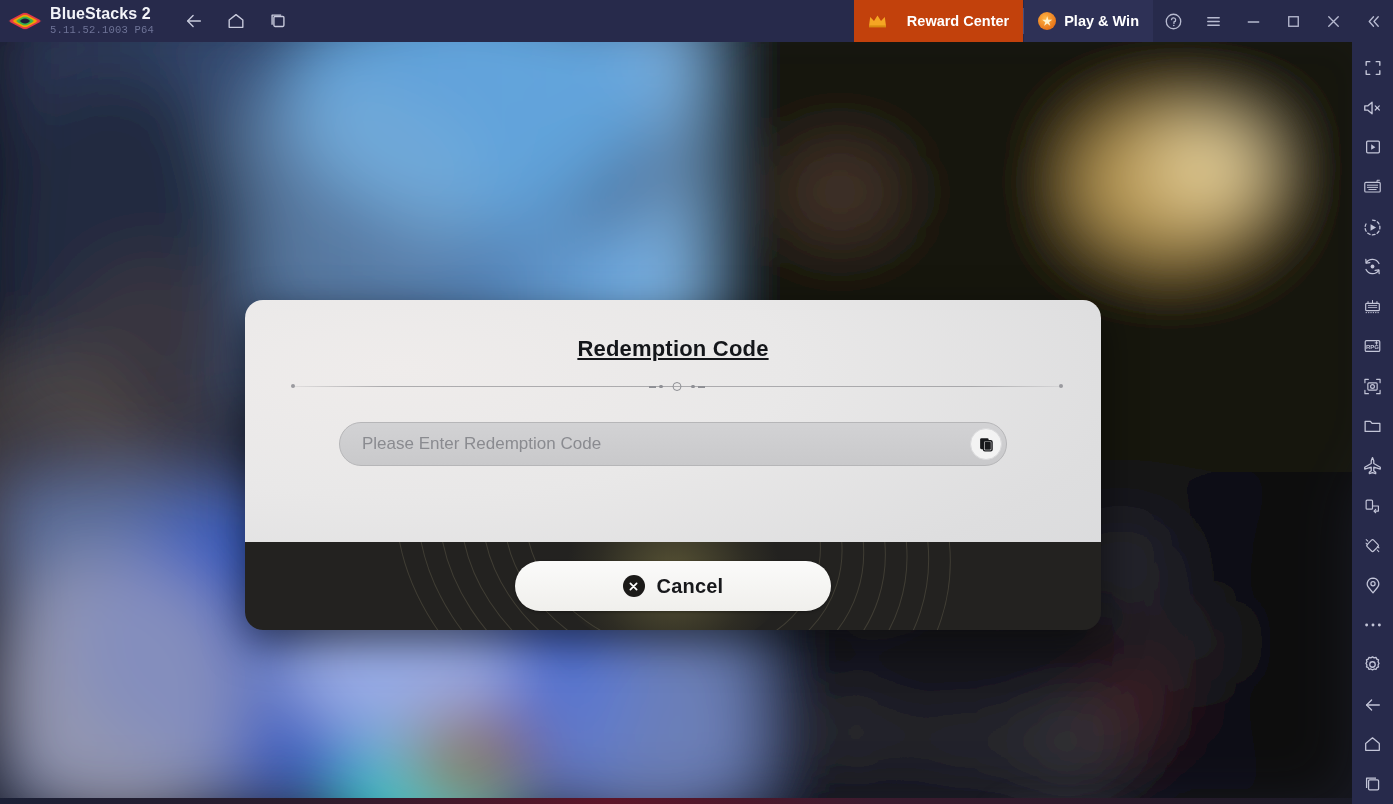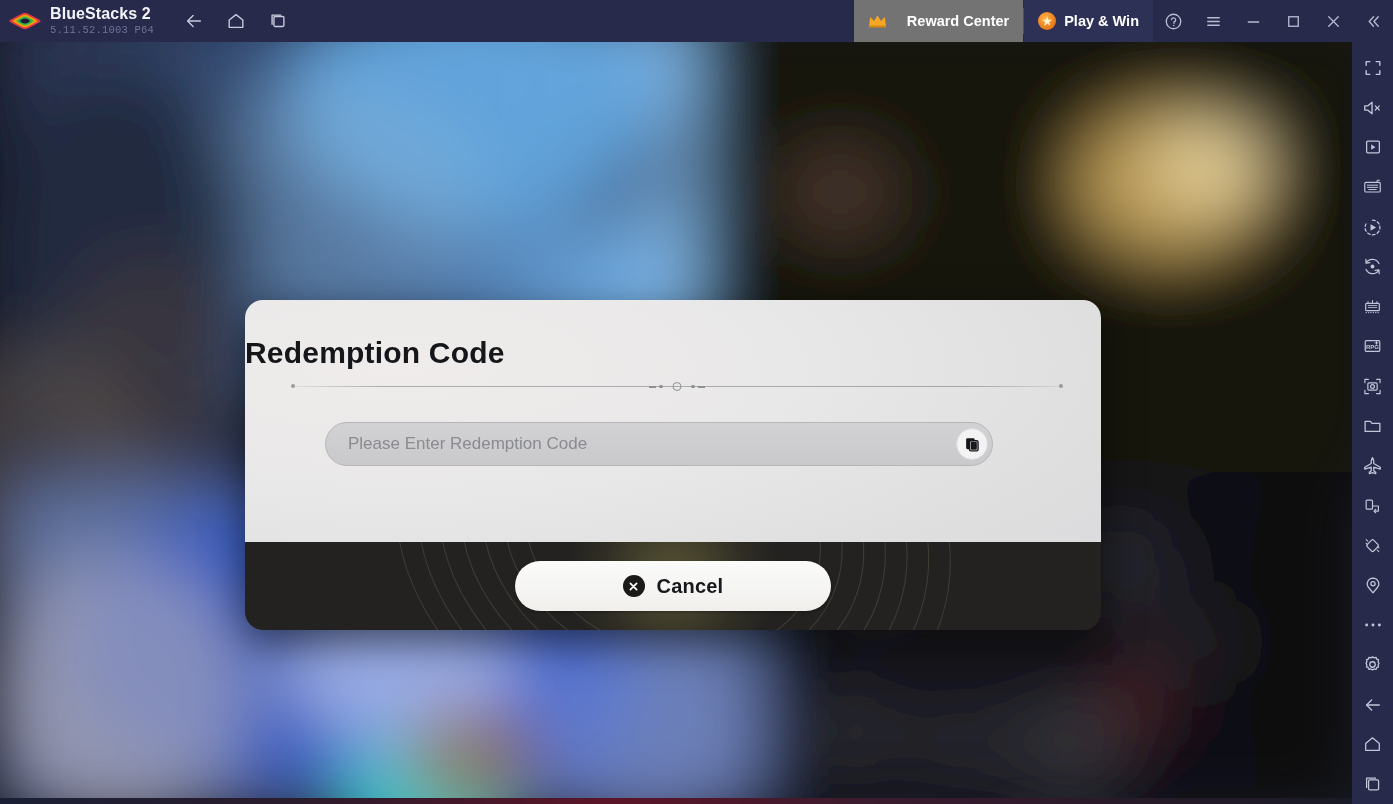--- a/index.html
+++ b/index.html
@@ -45,21 +45,21 @@
   }
   .nav-btn svg { display:block; }
 
   .topbar-spacer { flex: 1 1 auto; }
 
   .tb-pill {
     height: 42px; display:flex; align-items:center; gap:8px;
     padding: 0 14px; color:#ffffff; font-size: 14.5px; font-weight: 600;
     position: relative;
   }
-  .tb-pill.reward { background:#737373;gap:20px; }
+  .tb-pill.reward { background:#c2410c;gap:20px; }
   .tb-pill.play   { background:#2e3156; }
   .tb-divider { width:1px; height:26px; background:#4a4e78; }
 
   .crown-ico { width: 19px; height: 14px; position: relative; display:block; }
   .star-ico {
     width: 18px; height:18px; border-radius: 50%;
     background: radial-gradient(circle at 40% 35%, #ffb545, #e8761a 70%);
     display:flex; align-items:center; justify-content:center;
     font-size: 11px; color: #fff2cc; line-height:1;
   }
@@ -111,25 +111,27 @@
     z-index: 21;
     display:flex; flex-direction:column;
   }
   .modal-body {
     position:relative;
     height: 242px;
     background:
       radial-gradient(120% 140% at 18% 28%, #efeceb 0%, #e9e8e8 38%, #dededf 72%, #d8d9db 100%);
   }
   .modal-title {
-    font-size: 30px;
+    text-align:center;
+    font-size: 22px;
     font-weight: 700;
     color:#14161a;
     letter-spacing: .2px;
     padding-top: 36px;
+    text-decoration: underline;
   }
   .divider {
     position:absolute; left: 46px; top: 80px; width: 772px; height: 14px;
   }
   .divider .dline {
     position:absolute; top: 6px; left:0; width:100%; height:1px;
     background: linear-gradient(to right, rgba(120,120,125,.1), rgba(120,120,125,.55) 12%, rgba(120,120,125,.55) 88%, rgba(120,120,125,.1));
   }
   .divider .endcap { position:absolute; top:4px; width:4px; height:4px; border-radius:50%; background:#9a9a9f; }
   .divider .endcap.l { left:0; }
@@ -139,21 +141,21 @@
     width:9px; height:9px; border-radius:50%; border:1.4px solid #8f9095; background:transparent;
   }
   .divider .dot { position:absolute; top:4.5px; width:3.5px; height:3.5px; border-radius:50%; background:#8f9095; }
   .divider .dot.d1 { left: calc(50% - 18px); }
   .divider .dot.d2 { left: calc(50% + 14px); }
   .divider .tick { position:absolute; top:6px; height:1.5px; background:#8f9095; }
   .divider .tick.t1 { left: calc(50% - 28px); width: 7px; }
   .divider .tick.t2 { left: calc(50% + 21px); width: 7px; }
 
   .input-wrap {
-    position:absolute; left: 80px; top: 122px;
+    position:absolute; left: 94px; top: 122px;
     width: 668px; height: 44px;
   }
   .code-input {
     width: 100%; height: 100%;
     border-radius: 22px;
     border: 1px solid #b6b6b8;
     background: linear-gradient(to bottom, #d2d2d4, #c9c9cb);
     padding: 0 46px 0 22px;
     font-family: "Liberation Sans", sans-serif;
     font-size: 17px;

